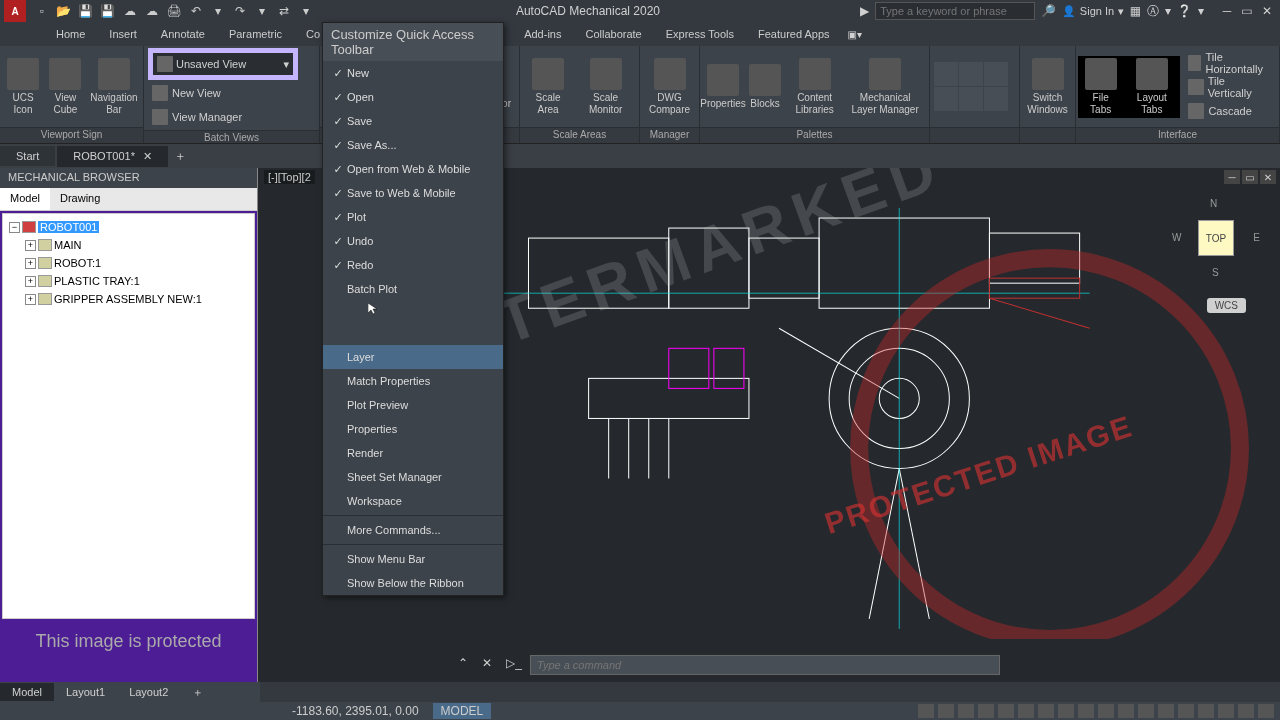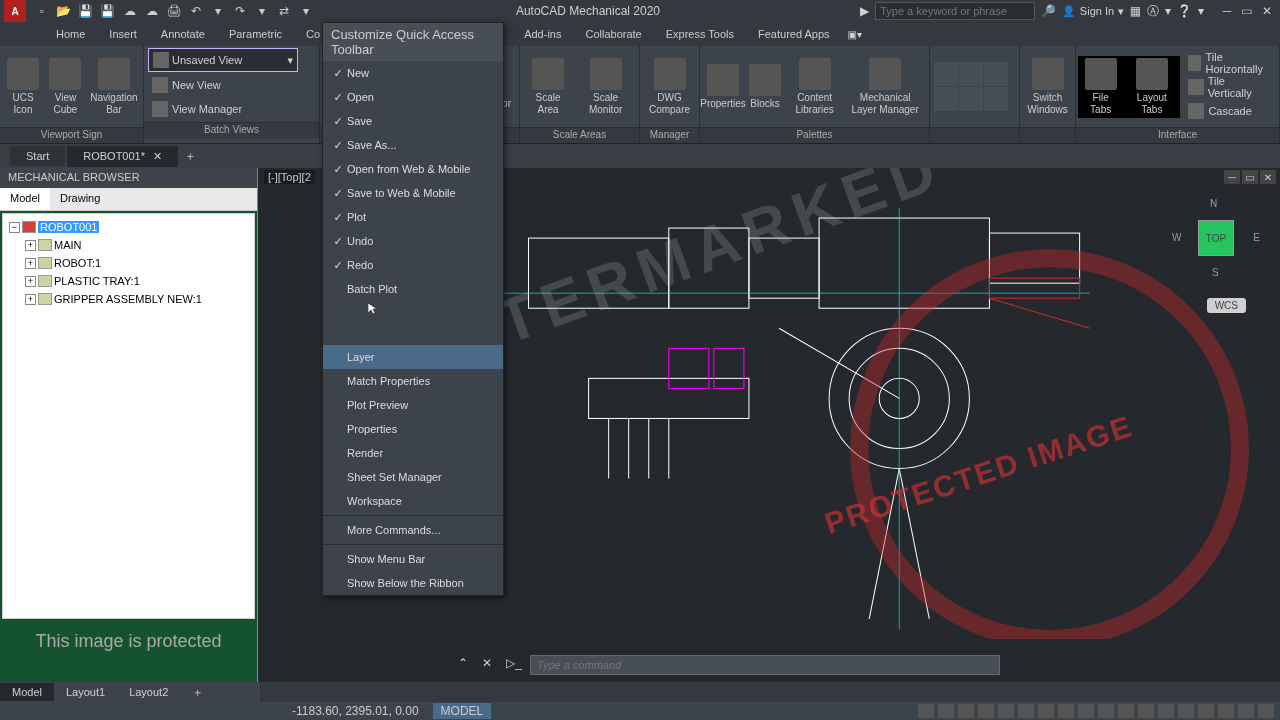--- a/index.html
+++ b/index.html
@@ -24,58 +24,58 @@
 
 
 .ribbon { height: 98px; background: #3d434a; display: flex; border-bottom: 1px solid #222; }
 .ribbon-group { display: flex; flex-direction: column; border-right: 1px solid #2a2e33; }
 .ribbon-buttons { flex: 1; display: flex; align-items: center; padding: 2px; }
 .ribbon-btn { display: flex; flex-direction: column; align-items: center; justify-content: center; padding: 2px 6px; cursor: pointer; min-width: 42px; text-align: center; font-size: 10px; color: #ccc; line-height: 1.2; }
 .ribbon-btn .ico { width: 32px; height: 32px; background: #555; border-radius: 2px; margin-bottom: 2px; display: flex; align-items: center; justify-content: center; }
 .ribbon-group-label { height: 16px; text-align: center; font-size: 10px; color: #aaa; background: #353a40; border-top: 1px solid #2a2e33; padding-top: 1px; }
 .vlist { display: flex; flex-direction: column; gap: 2px; padding: 2px 4px; }
 .vlist-row { display: flex; align-items: center; gap: 4px; font-size: 11px; height: 22px; padding: 0 4px; cursor: pointer; }
-.dropdown-sel { width: 150px; height: 24px; background: #2a2e33; border: 1px solid #c4b5fd; display: flex; align-items: center; padding: 0 4px; font-size: 11px; }
+.dropdown-sel { width: 150px; height: 32px; background: #2a2e33; border: 5px solid #c4b5fd; display: flex; align-items: center; padding: 0 4px; font-size: 11px; }
 .small-ico { width: 16px; height: 16px; background: #666; border-radius: 1px; }
 .tab-highlight { background: #000000; }
 .small-btn-grid2 { display: grid; grid-template-columns: repeat(3, 24px); grid-template-rows: repeat(2, 24px); gap: 1px; padding: 2px; }
 .small-btn { width: 24px; height: 24px; background: #484e55; cursor: pointer; }
 
 
-.doctabs { height: 24px; background: #3a3f45; display: flex; align-items: center; padding-left: 10px; }
+.doctabs { height: 24px; background: #3a3f45; display: flex; align-items: center; padding-left: 0; }
 .doctab { padding: 4px 16px; font-size: 11px; background: #2e3338; margin-right: 2px; display: flex; align-items: center; gap: 8px; cursor: pointer; }
 .doctab.active { background: #25292d; }
 .close-x { cursor: pointer; }
 .plus-tab { width: 20px; height: 20px; display: flex; align-items: center; justify-content: center; cursor: pointer; }
 
 
 .main-area { position: absolute; top: 168px; left: 0; right: 0; bottom: 38px; display: flex; }
 
 
-.browser { width: 258px; background: #14532d; color: #000; display: flex; flex-direction: column; border-right: 1px solid #888; }
+.browser { width: 258px; background: #4c1d95; color: #000; display: flex; flex-direction: column; border-right: 1px solid #888; }
 .browser-title { height: 20px; background: #3d434a; color: #ccc; font-size: 11px; padding: 3px 8px; }
 .browser-tabs { display: flex; background: #e8e8e8; border-bottom: 1px solid #ccc; }
 .browser-tab { padding: 4px 10px; font-size: 11px; cursor: pointer; }
 .browser-tab.active { background: #fff; border-bottom: 2px solid #fff; }
 .tree { flex: 1; background: #fff; padding: 4px; font-size: 11px; overflow: auto; border: 1px solid #ccc; margin: 2px; }
 .tree-node { display: flex; align-items: center; gap: 2px; height: 18px; padding-left: 2px; }
 .tree-node .exp { width: 11px; height: 11px; border: 1px solid #888; display: flex; align-items: center; justify-content: center; font-size: 9px; line-height: 1; cursor: pointer; }
 .tree-node.root { }
 .tree-node.child { padding-left: 18px; }
 .tree-icon { width: 14px; height: 12px; background: #d0d0a0; border: 1px solid #999; }
 .tree-icon.red { background: #d04040; }
 .sel { background: #3399ff; color: #fff; padding: 0 2px; }
 .protected-note { font-size: 18px; color: #aaa; text-align: center; margin-top: auto; margin-bottom: 20px; padding: 10px; }
 
 
 .canvas { flex: 1; background: #25292d; position: relative; overflow: hidden; }
 .viewport-label { position: absolute; top: 2px; left: 6px; font-size: 11px; color: #ccc; background: rgba(0,0,0,0.3); padding: 1px 4px; }
 .drawing { position: absolute; top: 30px; left: 30px; right: 30px; bottom: 80px; }
 .viewcube { position: absolute; top: 30px; right: 24px; width: 80px; height: 80px; }
-.viewcube .cube { position: absolute; top: 22px; left: 22px; width: 36px; height: 36px; background: #22c55e; color: #444; display: flex; align-items: center; justify-content: center; font-size: 10px; border: 1px solid #999; }
+.viewcube .cube { position: absolute; top: 22px; left: 22px; width: 36px; height: 36px; background: #fef9c3; color: #444; display: flex; align-items: center; justify-content: center; font-size: 10px; border: 1px solid #999; }
 .viewcube .dir { position: absolute; font-size: 10px; color: #999; }
 .wcs-badge { position: absolute; top: 130px; right: 34px; background: #d0d0d0; color: #444; font-size: 10px; padding: 2px 8px; border-radius: 3px; }
 .cmdline-wrap { position: absolute; bottom: 6px; left: 200px; right: 280px; height: 22px; display: flex; align-items: center; gap: 6px; }
 .cmdline { flex: 1; background: #484e55; border: 1px solid #666; height: 20px; padding: 0 6px; font-size: 11px; color: #888; font-style: italic; }
 .cmd-ico { width: 18px; height: 18px; }
 .inline-win-ctrls { position: absolute; top: 2px; right: 4px; display: flex; gap: 2px; }
 .inline-win-ctrls div { width: 16px; height: 14px; background: #444; cursor: pointer; display:flex; align-items:center; justify-content:center; font-size:10px; }
 
 
 .qat-menu { position: absolute; top: 22px; left: 322px; width: 182px; background: #3d434a; border: 1px solid #222; box-shadow: 2px 2px 6px rgba(0,0,0,0.5); z-index: 100; }

